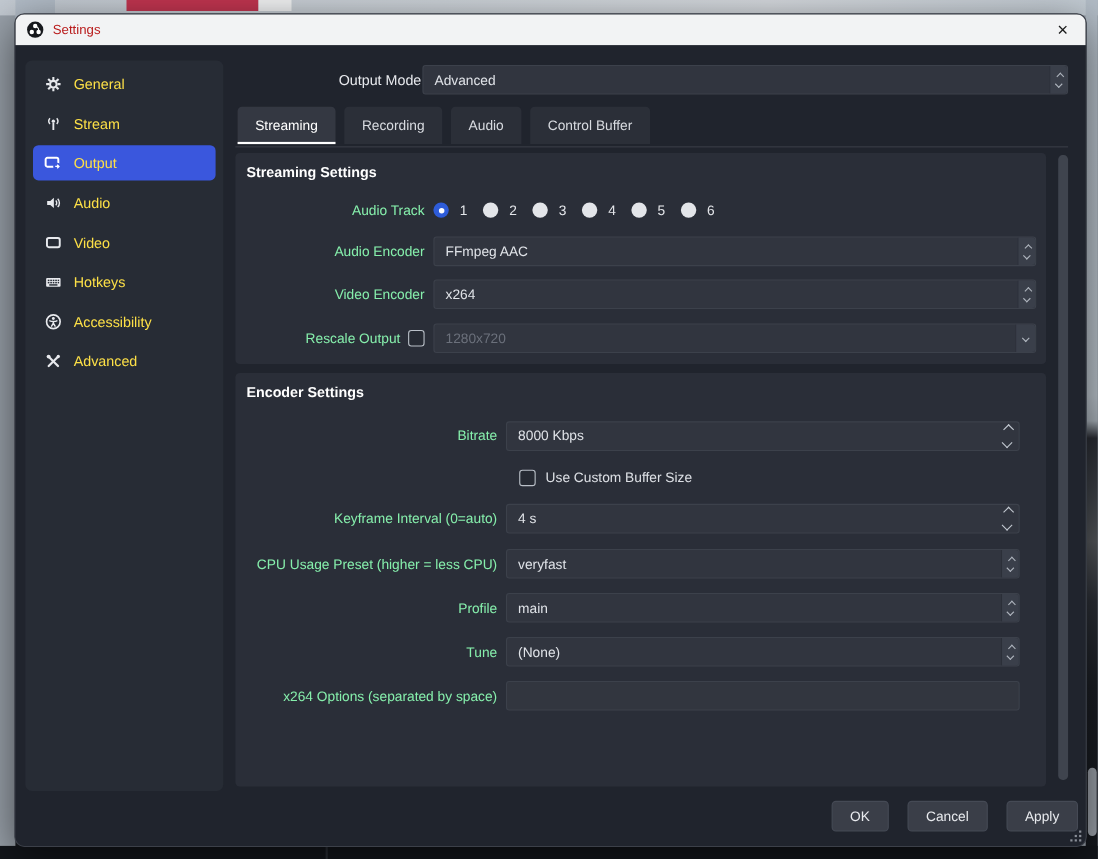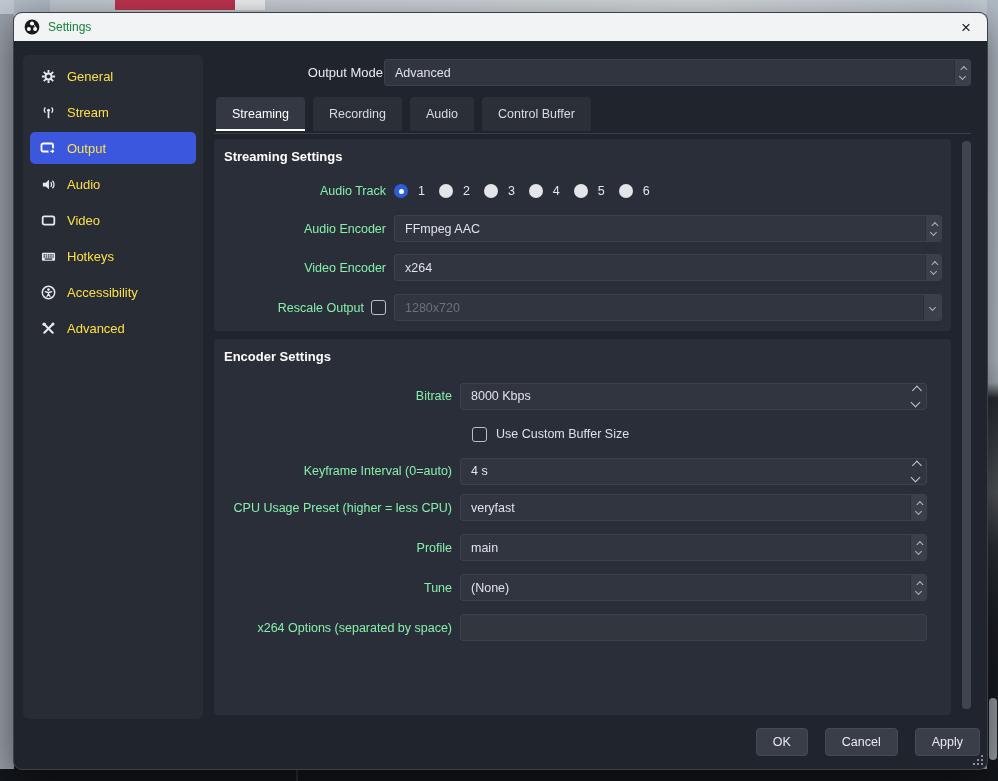--- a/index.html
+++ b/index.html
@@ -19,21 +19,21 @@
   .bg-right .pill { position:absolute; right:1px; top:698px; width:8px; height:62px; border-radius:4px; background:#9aa0a8; }
   .bg-bottom { position:absolute; left:0; bottom:0; width:998px; height:12px; background:#13161b; }
   .bg-bottom .vline { position:absolute; left:296px; top:0; width:2px; height:12px; background:#2a2e35; }
 
   
   .dialog { position:absolute; left:13px; top:12px; width:975px; height:758px;
     background:#20242d; border:1px solid #3c4049; border-radius:9px;
     box-shadow:0 10px 40px rgba(0,0,0,.55); overflow:hidden; }
 
   .titlebar { height:28px; background:#f2f3f4; display:flex; align-items:center; padding:0 10px; gap:8px; }
-  .titlebar .title { font-size:12px; color:#15803d; font-weight:400; }
+  .titlebar .title { font-size:12px; color:#b91c1c; font-weight:400; }
   .titlebar .close { margin-left:auto; width:22px; height:22px; display:flex; align-items:center; justify-content:center;
     color:#1a1a1a; font-size:17px; line-height:1; cursor:default; }
 
   
   .sidebar { position:absolute; left:9px; top:42px; width:180px; height:664px;
     background:#272c35; border-radius:6px; padding:5px 7px; }
   .side-item { height:32px; margin-bottom:4px; display:flex; align-items:center; gap:11px;
     padding:0 10px; border-radius:5px; color:#fde047; font-size:13px; }
   .side-item.selected { background:#3a57dd; }
   .side-item .ic { width:16px; height:16px; flex:0 0 16px; display:flex; align-items:center; justify-content:center; }
@@ -348,21 +348,21 @@
           <span class="lbl">Keyframe Interval (0=auto)</span>
           <div class="combo">
             <span>4 s</span>
             <span class="spin-lg">
                 <i class="chv big up"></i>
                 <i class="chv big down"></i>
               </span>
           </div>
         </div>
 
-        <div class="p-row" style="margin-top:9px">
+        <div class="p-row" style="margin-top:14px">
           <span class="lbl">CPU Usage Preset (higher = less CPU)</span>
           <div class="combo">
             <span>veryfast</span>
             <span class="spinseg">
                 <i class="chv up"></i>
                 <i class="chv down"></i>
               </span>
           </div>
         </div>
 

